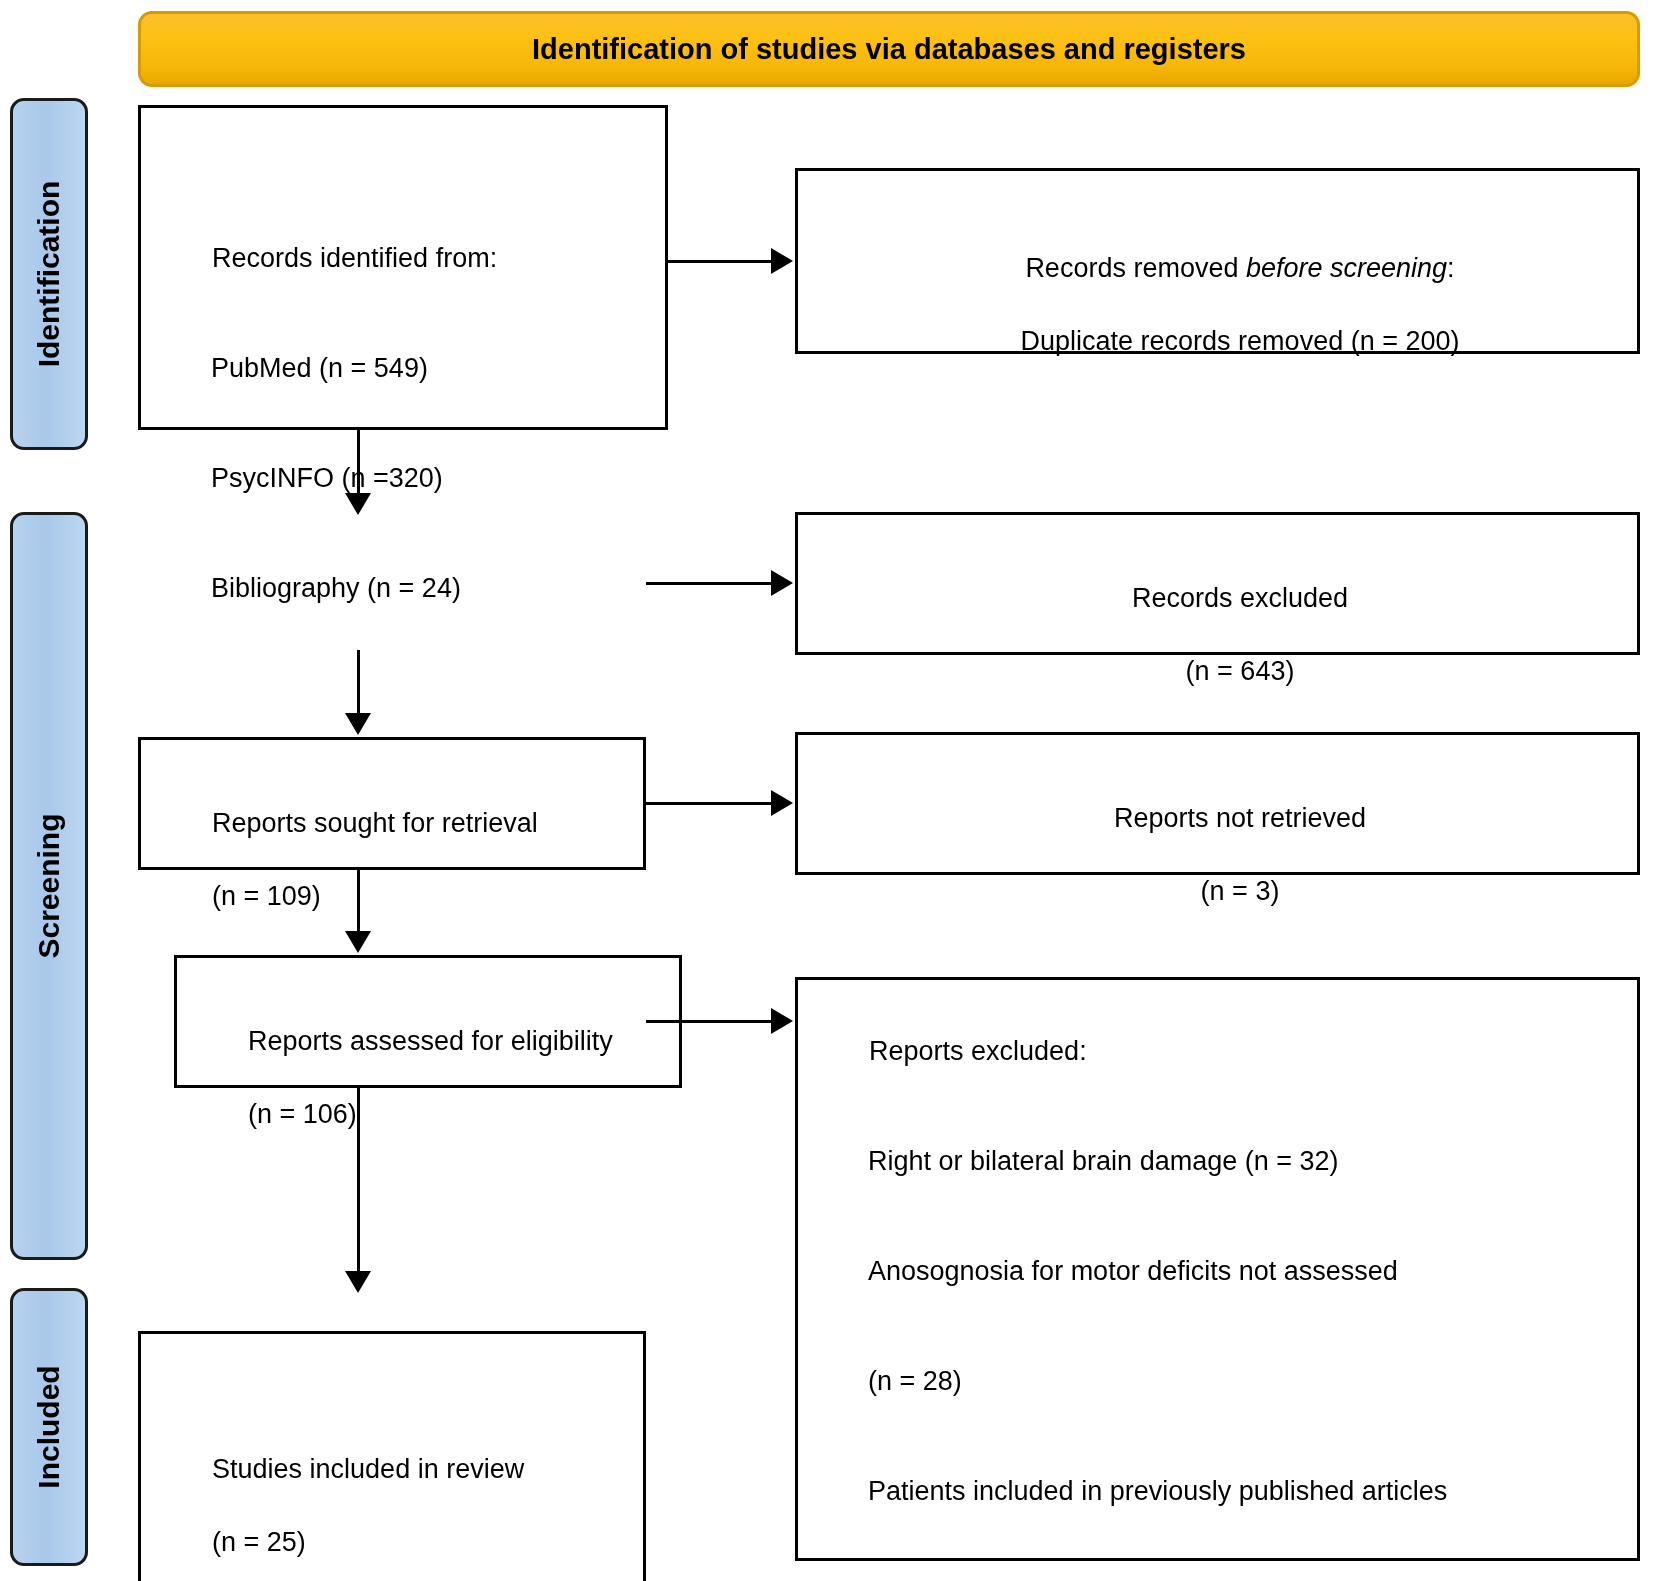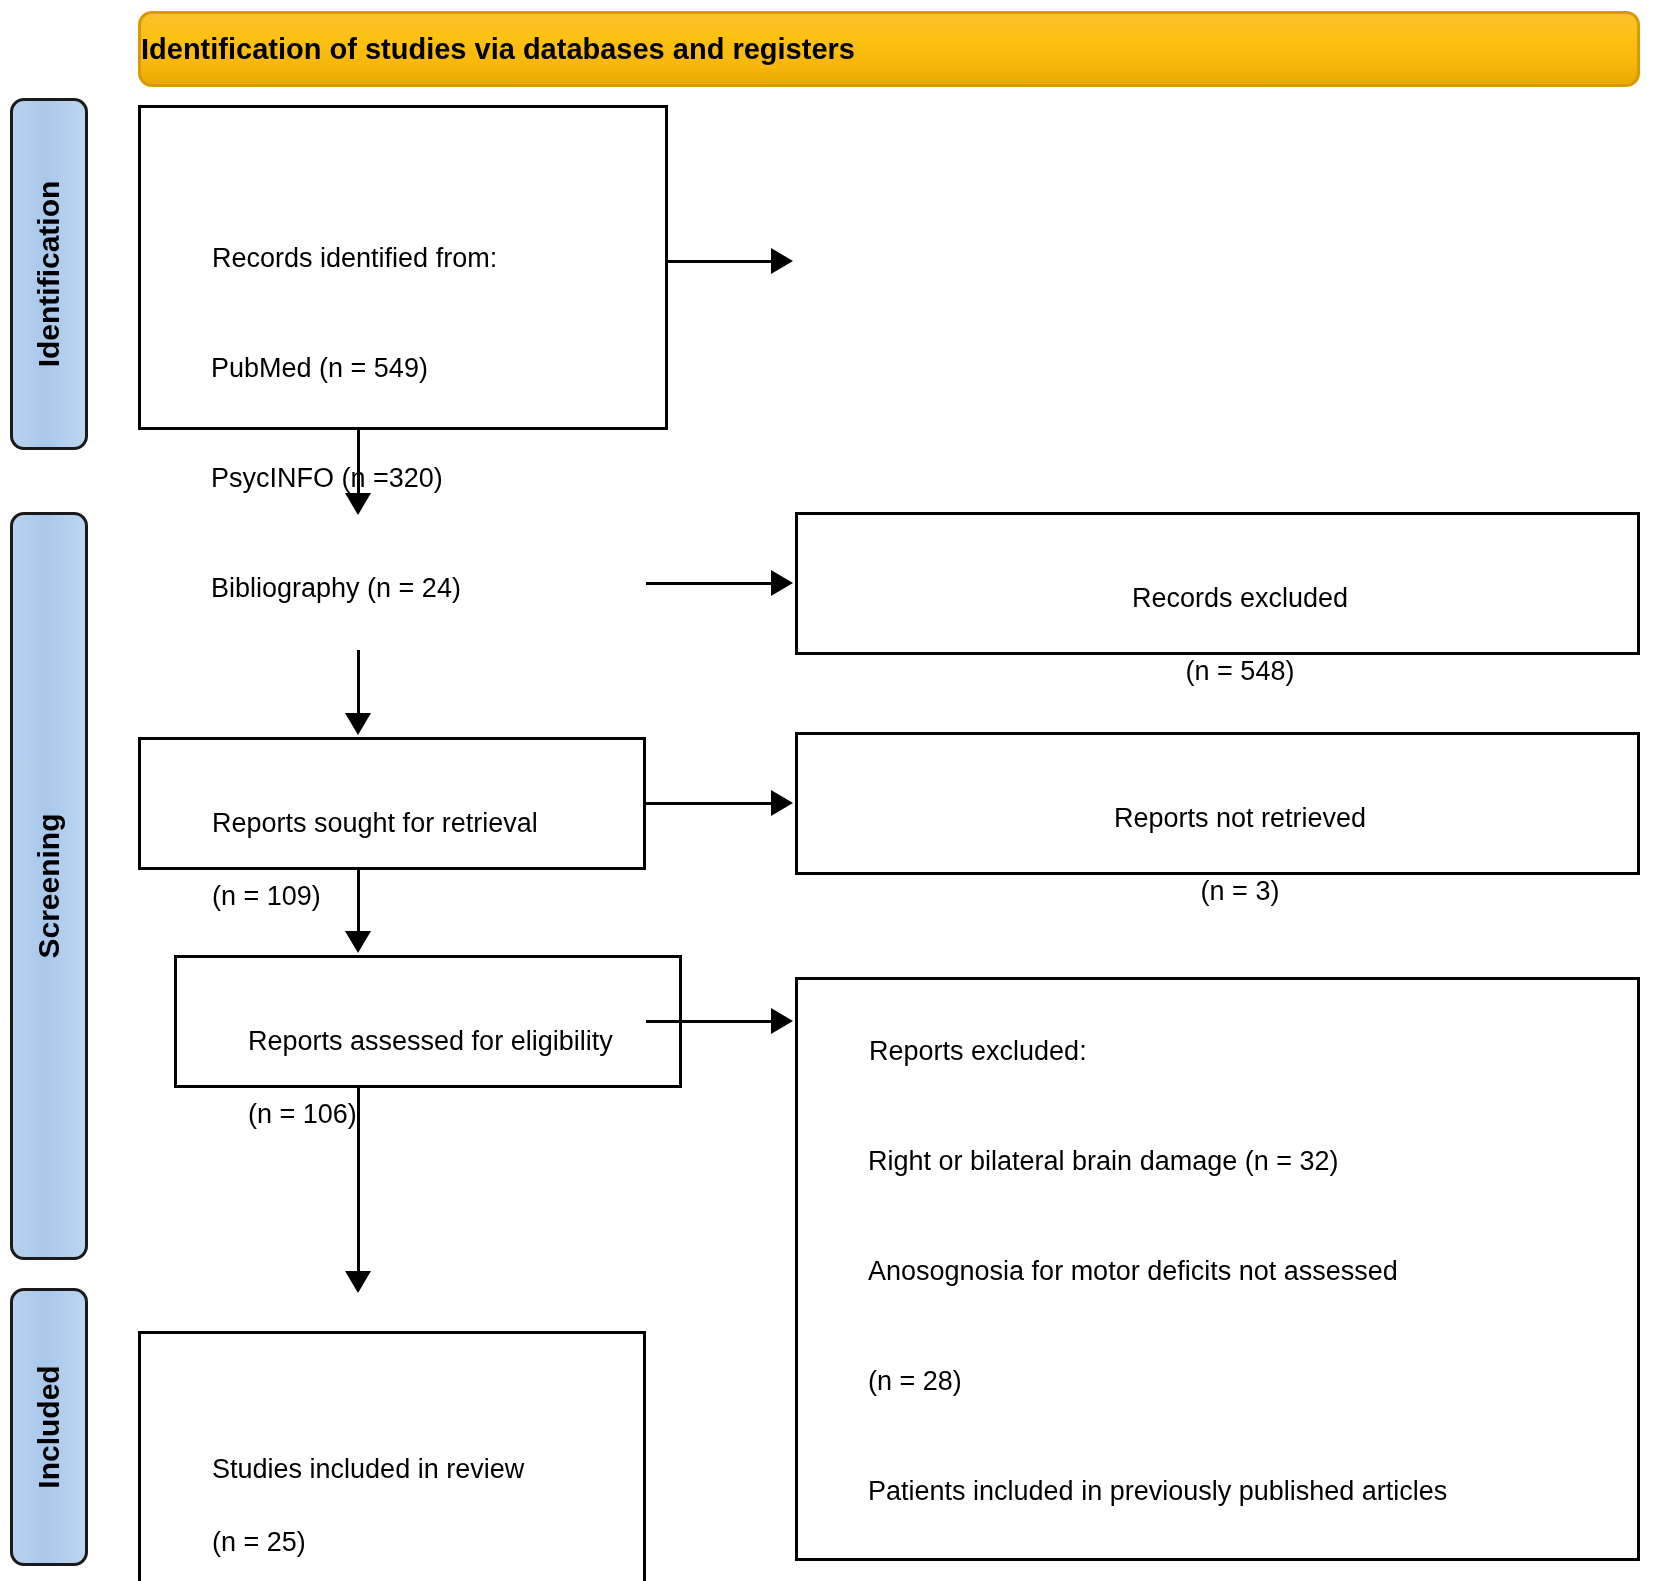--- a/index.html
+++ b/index.html
@@ -51,20 +51,21 @@
     left: 138px;
     top: 11px;
     width: 1502px;
     height: 76px;
     background: linear-gradient(to bottom, #fbc02d 0%, #fdc113 35%, #f6b60a 75%, #e8a900 100%);
     border: 3px solid #d79b00;
     border-radius: 14px;
     box-sizing: border-box;
     display: flex;
     align-items: center;
+    justify-content: center;
   }
   #header-banner .banner-text {
     font-weight: bold;
     font-size: 29px;
     color: #000000;
   }
 
   
   .flow-box {
     position: absolute;
@@ -165,26 +166,32 @@
 
   <div class="flow-box" id="box-identified">
     <div class="box-text box-text-abs" id="t-identified">
       <span>Records identified from:</span><br>
       <span class="indent1">PubMed (n = 549)</span>
       <span class="indent1">PsycINFO (n =320)</span>
       <span class="indent1">Bibliography (n = 24)</span>
     </div>
   </div>
 
+  <div class="flow-box" id="box-removed">
+    <div class="box-text box-text-center" id="t-removed">
+      <span>Records removed </span><span class="italic">before screening</span><span>:</span><br>
+      <span>Duplicate records removed (n = 200)</span>
+    </div>
+  </div>
 
 
   <div class="flow-box" id="box-excluded-recs">
     <div class="box-text box-text-center" id="t-excluded-recs">
       <span>Records excluded</span><br>
-      <span>(n = 548)</span>
+      <span>(n = 643)</span>
     </div>
   </div>
 
   <div class="flow-box" id="box-sought">
     <div class="box-text box-text-abs" id="t-sought">
       <span>Reports sought for retrieval</span><br>
       <span>(n = 109)</span>
     </div>
   </div>
 

